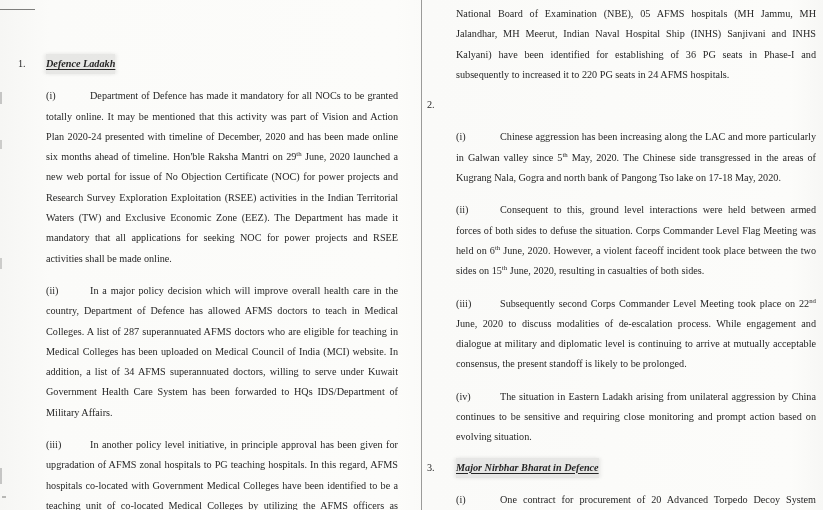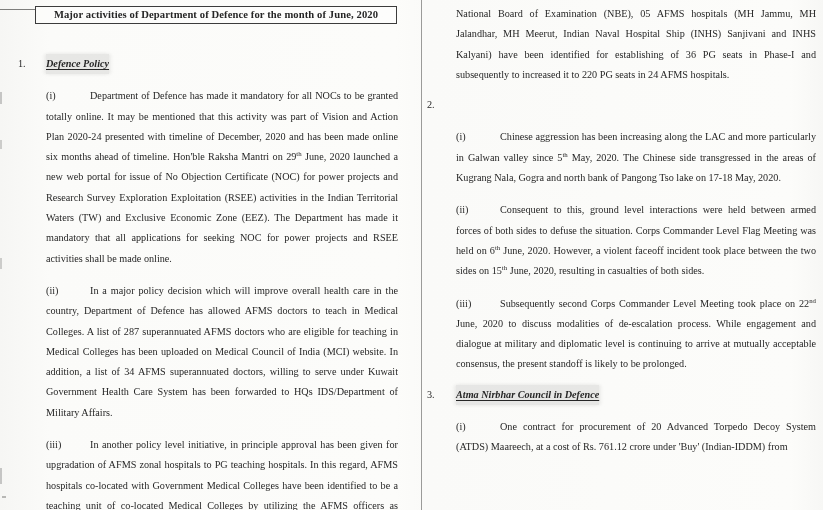--- a/index.html
+++ b/index.html
@@ -90,31 +90,28 @@
 
 <div class="page">
 
   <div class="artifact a-topline"></div>
   <div class="artifact a-e1"></div>
   <div class="artifact a-e2"></div>
   <div class="artifact a-e3"></div>
   <div class="artifact a-e4"></div>
   <div class="artifact a-e5"></div>
 
-  <div class="title-box">
-    <span>Major activities of Department of Defence for the month of June, 2020</span>
-  </div>
 
   <div class="divider"></div>
 
   <div class="col col-left">
 
     <div class="section-head">
       <span class="secnum">1.</span>
-      <span class="sectitle">Defence Policy</span>
+      <span class="sectitle">Defence Ladakh</span>
     </div>
 
     <p class="para"><span class="plabel">(i)</span><span>Department of Defence has made it mandatory for all NOCs to be granted totally online. It may be mentioned that this activity was part of Vision and Action Plan 2020-24 presented with timeline of December, 2020 and has been made online six months ahead of timeline. Hon'ble Raksha Mantri on 29<sup>th</sup> June, 2020 launched a new web portal for issue of No Objection Certificate (NOC) for power projects and Research Survey Exploration Exploitation (RSEE) activities in the Indian Territorial Waters (TW) and Exclusive Economic Zone (EEZ).  The Department has made it mandatory that all applications for seeking NOC for power projects and RSEE activities shall be made online.</span></p>
 
     <p class="para"><span class="plabel">(ii)</span><span>In a major policy decision which will improve overall health care in the country, Department of Defence has allowed AFMS doctors to teach in Medical Colleges. A list of 287 superannuated AFMS doctors who are eligible for teaching in Medical Colleges has been uploaded on Medical Council of India (MCI) website. In addition, a list of 34 AFMS superannuated doctors, willing to serve under Kuwait Government Health Care System has been forwarded to HQs IDS/Department of Military Affairs.</span></p>
 
     <p class="para"><span class="plabel">(iii)</span><span>In another policy level initiative, in principle approval has been given for upgradation of AFMS zonal hospitals to PG teaching hospitals. In this regard, AFMS hospitals co-located with Government Medical Colleges have been identified to be a teaching unit of co-located Medical Colleges by utilizing the AFMS officers as faculty for MD/MS programme. The Draft MoU shared by NITI Aayog for AFMS hospitals co-located with Medical Colleges is under examination in consultation with DGAFMS. Likewise for PG programme under aegis of</span></p>
 
   </div>
 
@@ -125,23 +122,24 @@
     <div class="section-head">
       <span class="secnum">2.</span>
     </div>
 
     <p class="para"><span class="plabel">(i)</span><span>Chinese aggression has been increasing along the LAC and more particularly in Galwan valley since 5<sup>th</sup> May, 2020.  The Chinese side transgressed in the areas of Kugrang Nala, Gogra and north bank of Pangong Tso lake on 17-18 May, 2020.</span></p>
 
     <p class="para"><span class="plabel">(ii)</span><span>Consequent to this, ground level interactions were held between armed forces of both sides to defuse the situation. Corps Commander Level Flag Meeting was held on 6<sup>th</sup> June, 2020. However, a violent faceoff incident took place between the two sides on 15<sup>th</sup> June, 2020, resulting in casualties of both sides.</span></p>
 
     <p class="para"><span class="plabel">(iii)</span><span>Subsequently second Corps Commander Level Meeting took place on 22<sup>nd</sup> June, 2020 to discuss modalities of de-escalation process. While engagement and dialogue at military and diplomatic level is continuing to arrive at mutually acceptable consensus, the present standoff is likely to be prolonged.</span></p>
 
+    <p class="para"><span class="plabel">(iv)</span><span>The situation in Eastern Ladakh arising from unilateral aggression by China continues to be sensitive and requiring close monitoring and prompt action based on evolving situation.</span></p>
 
     <div class="section-head">
       <span class="secnum">3.</span>
-      <span class="sectitle">Atma Nirbhar Council in Defence</span>
+      <span class="sectitle">Major Nirbhar Bharat in Defence</span>
     </div>
 
     <p class="para"><span class="plabel">(i)</span><span>One contract for procurement of 20 Advanced Torpedo Decoy System (ATDS) Maareech, at a cost of Rs. 761.12 crore under 'Buy' (Indian-IDDM) from</span></p>
 
   </div>
 
 </div>
 
 </body></html>

